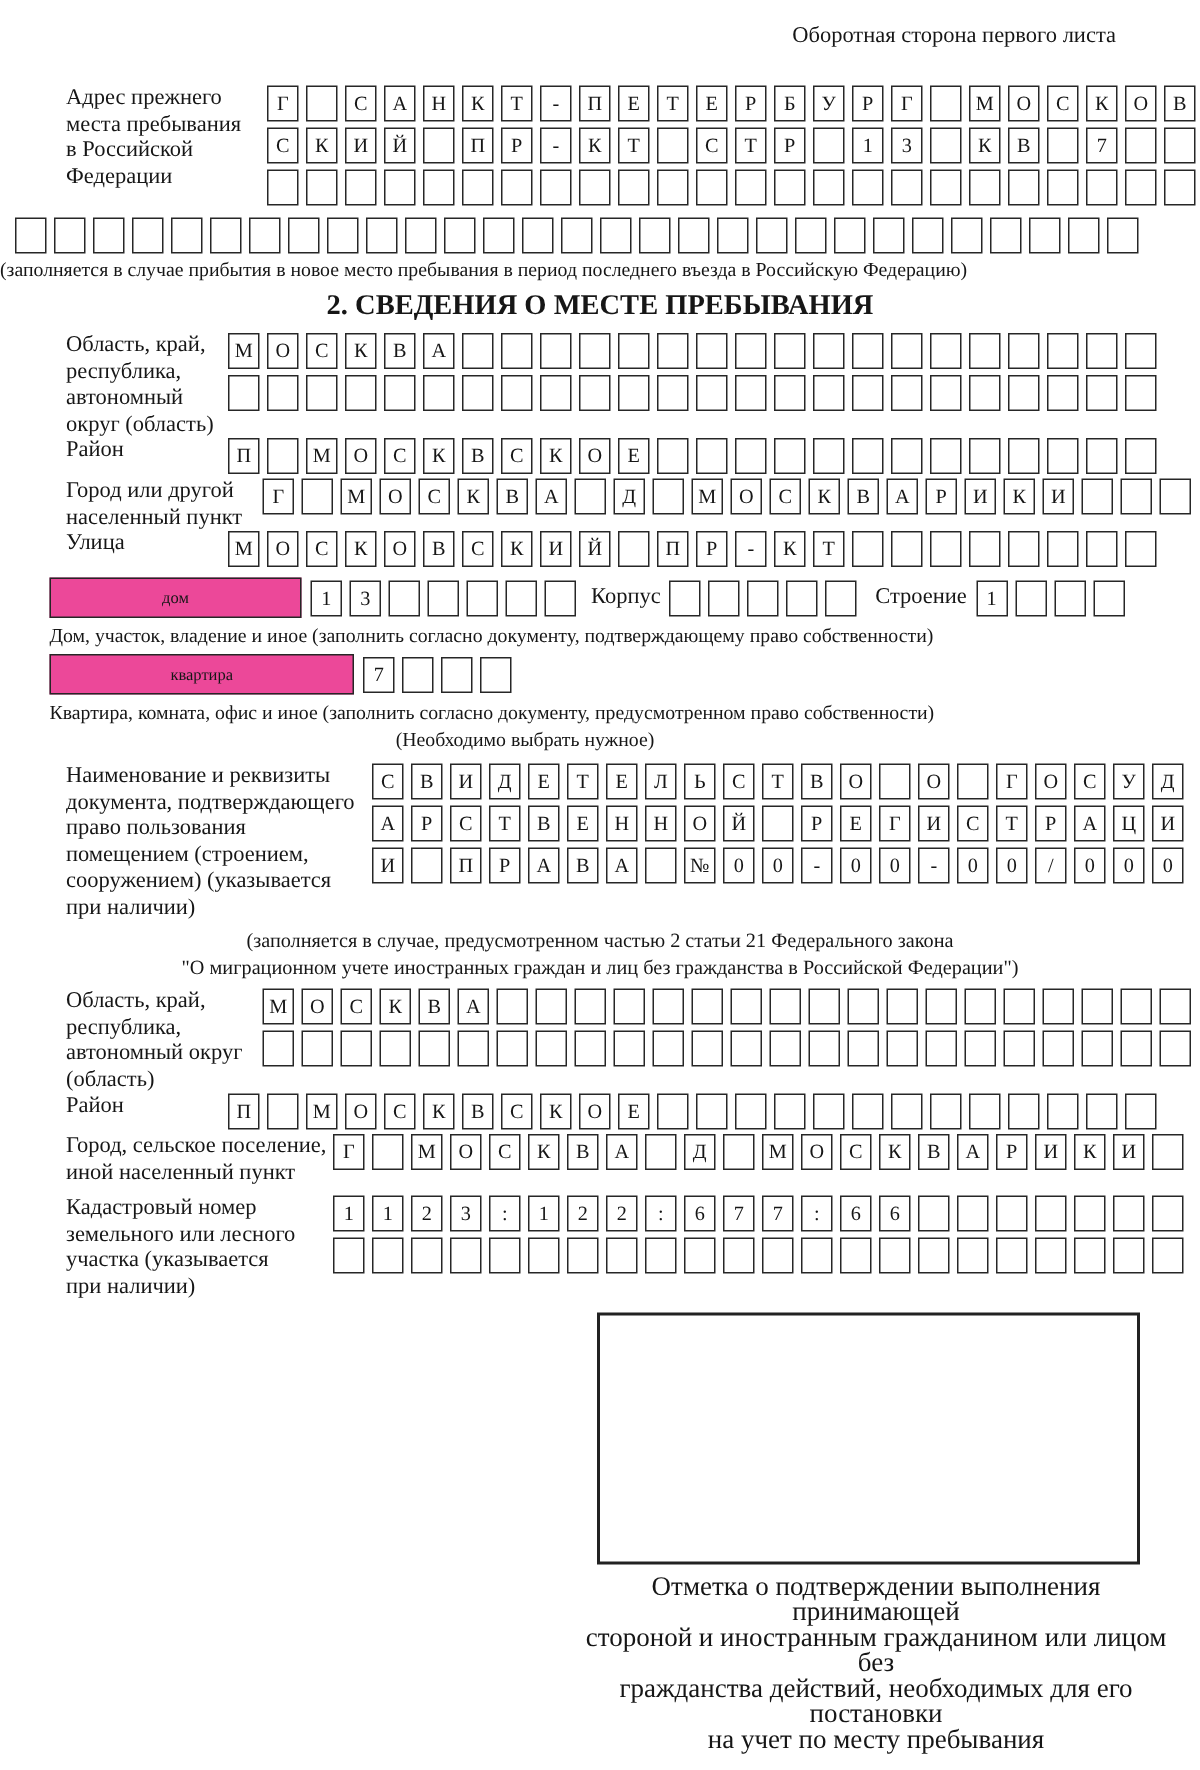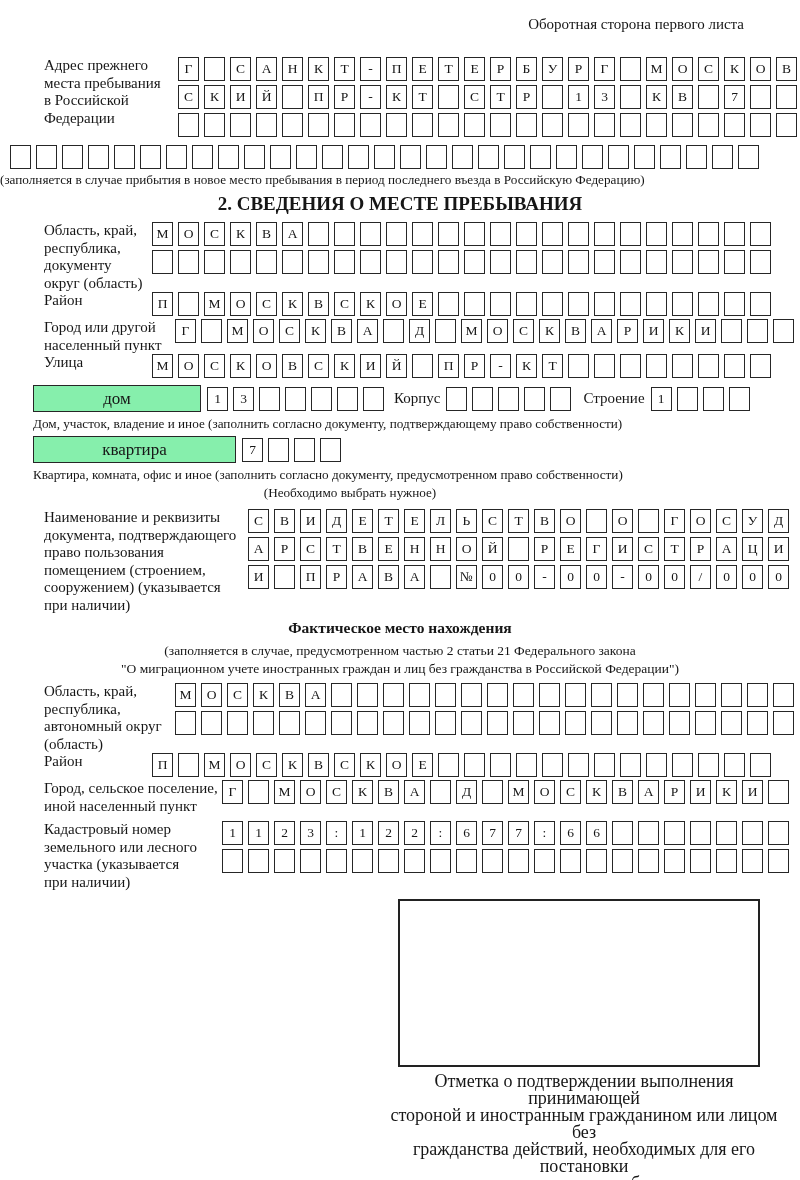--- a/index.html
+++ b/index.html
@@ -11,21 +11,21 @@
   .flabel{font-size:15px;line-height:17.5px;flex:0 0 auto;padding-left:44px}
   .rows>.cells{margin-bottom:4px}
   .cells{display:flex;gap:5px}
   .cell{flex:0 0 auto;width:21px;height:24px;border:1.6px solid #262626;display:flex;align-items:center;justify-content:center;font-size:13.5px;line-height:1;background:#fff}
   .caption{font-size:13.2px;line-height:16px}
   .center{text-align:left}
   .section-title{font-weight:bold;text-align:center;font-size:19px;line-height:20px}
   .sub-title{font-weight:bold;text-align:center;font-size:15.5px;line-height:20px}
   .note-lines{text-align:center;font-size:13.5px;line-height:17.5px}
   .lw178{width:178px}.lw152{width:152px}.lw175{width:175px}.lw248{width:248px}.lw222{width:222px}
-  .wide-box{border:1.6px solid #262626;height:27px;display:flex;align-items:center;justify-content:center;font-size:17px;flex:0 0 auto;background:#86efac}
+  .wide-box{border:1.6px solid #262626;height:27px;display:flex;align-items:center;justify-content:center;font-size:11px;flex:0 0 auto;background:#ec4899}
   .house-row{display:flex;align-items:center;margin-left:33px}
   .inline-label{font-size:15px;flex:0 0 auto}
   .stay-row{display:flex;align-items:center;margin-left:33px;font-size:15px}
   .checkbox{flex:0 0 auto;width:22px;height:26px;border:1.6px solid #262626;display:flex;align-items:center;justify-content:center;font-size:14px;background:#fff}
   .mark-box{width:362px;height:168px;border:2px solid #222;margin-left:398px;background:#fff}
   .mark-caption{margin-left:385px;width:398px;text-align:center;font-size:18px;line-height:17px}
 </style>
 </head>
 <body>
 
@@ -153,21 +153,21 @@
       <div class="cell"></div>
     </div>
   <div class="caption center" style="margin-top:3px">(заполняется в случае прибытия в новое место пребывания в период последнего въезда в Российскую Федерацию)</div>
 
   <div class="section-title" style="margin-top:6px">2. СВЕДЕНИЯ О МЕСТЕ ПРЕБЫВАНИЯ</div>
 
   <div class="field" style="margin-top:8px">
     <div class="flabel lw152">
         <div>Область, край,</div>
         <div>республика,</div>
-        <div>документу</div>
+        <div>автономный</div>
         <div>округ (область)</div>
       </div>
     <div class="rows">
       <div class="cells">
           <div class="cell">М</div>
           <div class="cell">О</div>
           <div class="cell">С</div>
           <div class="cell">К</div>
           <div class="cell">В</div>
           <div class="cell">А</div>
@@ -429,21 +429,20 @@
           <div class="cell">0</div>
           <div class="cell">0</div>
           <div class="cell">/</div>
           <div class="cell">0</div>
           <div class="cell">0</div>
           <div class="cell">0</div>
         </div>
     </div>
   </div>
 
-  <div class="sub-title" style="margin-top:4px">Фактическое место нахождения</div>
   <div class="note-lines" style="margin-top:4px">
       <div>(заполняется в случае, предусмотренном частью 2 статьи 21 Федерального закона</div>
       <div>"О миграционном учете иностранных граждан и лиц без гражданства в Российской Федерации")</div>
     </div>
 
   <div class="field" style="margin-top:6px">
     <div class="flabel lw175">
         <div>Область, край,</div>
         <div>республика,</div>
         <div>автономный округ</div>

